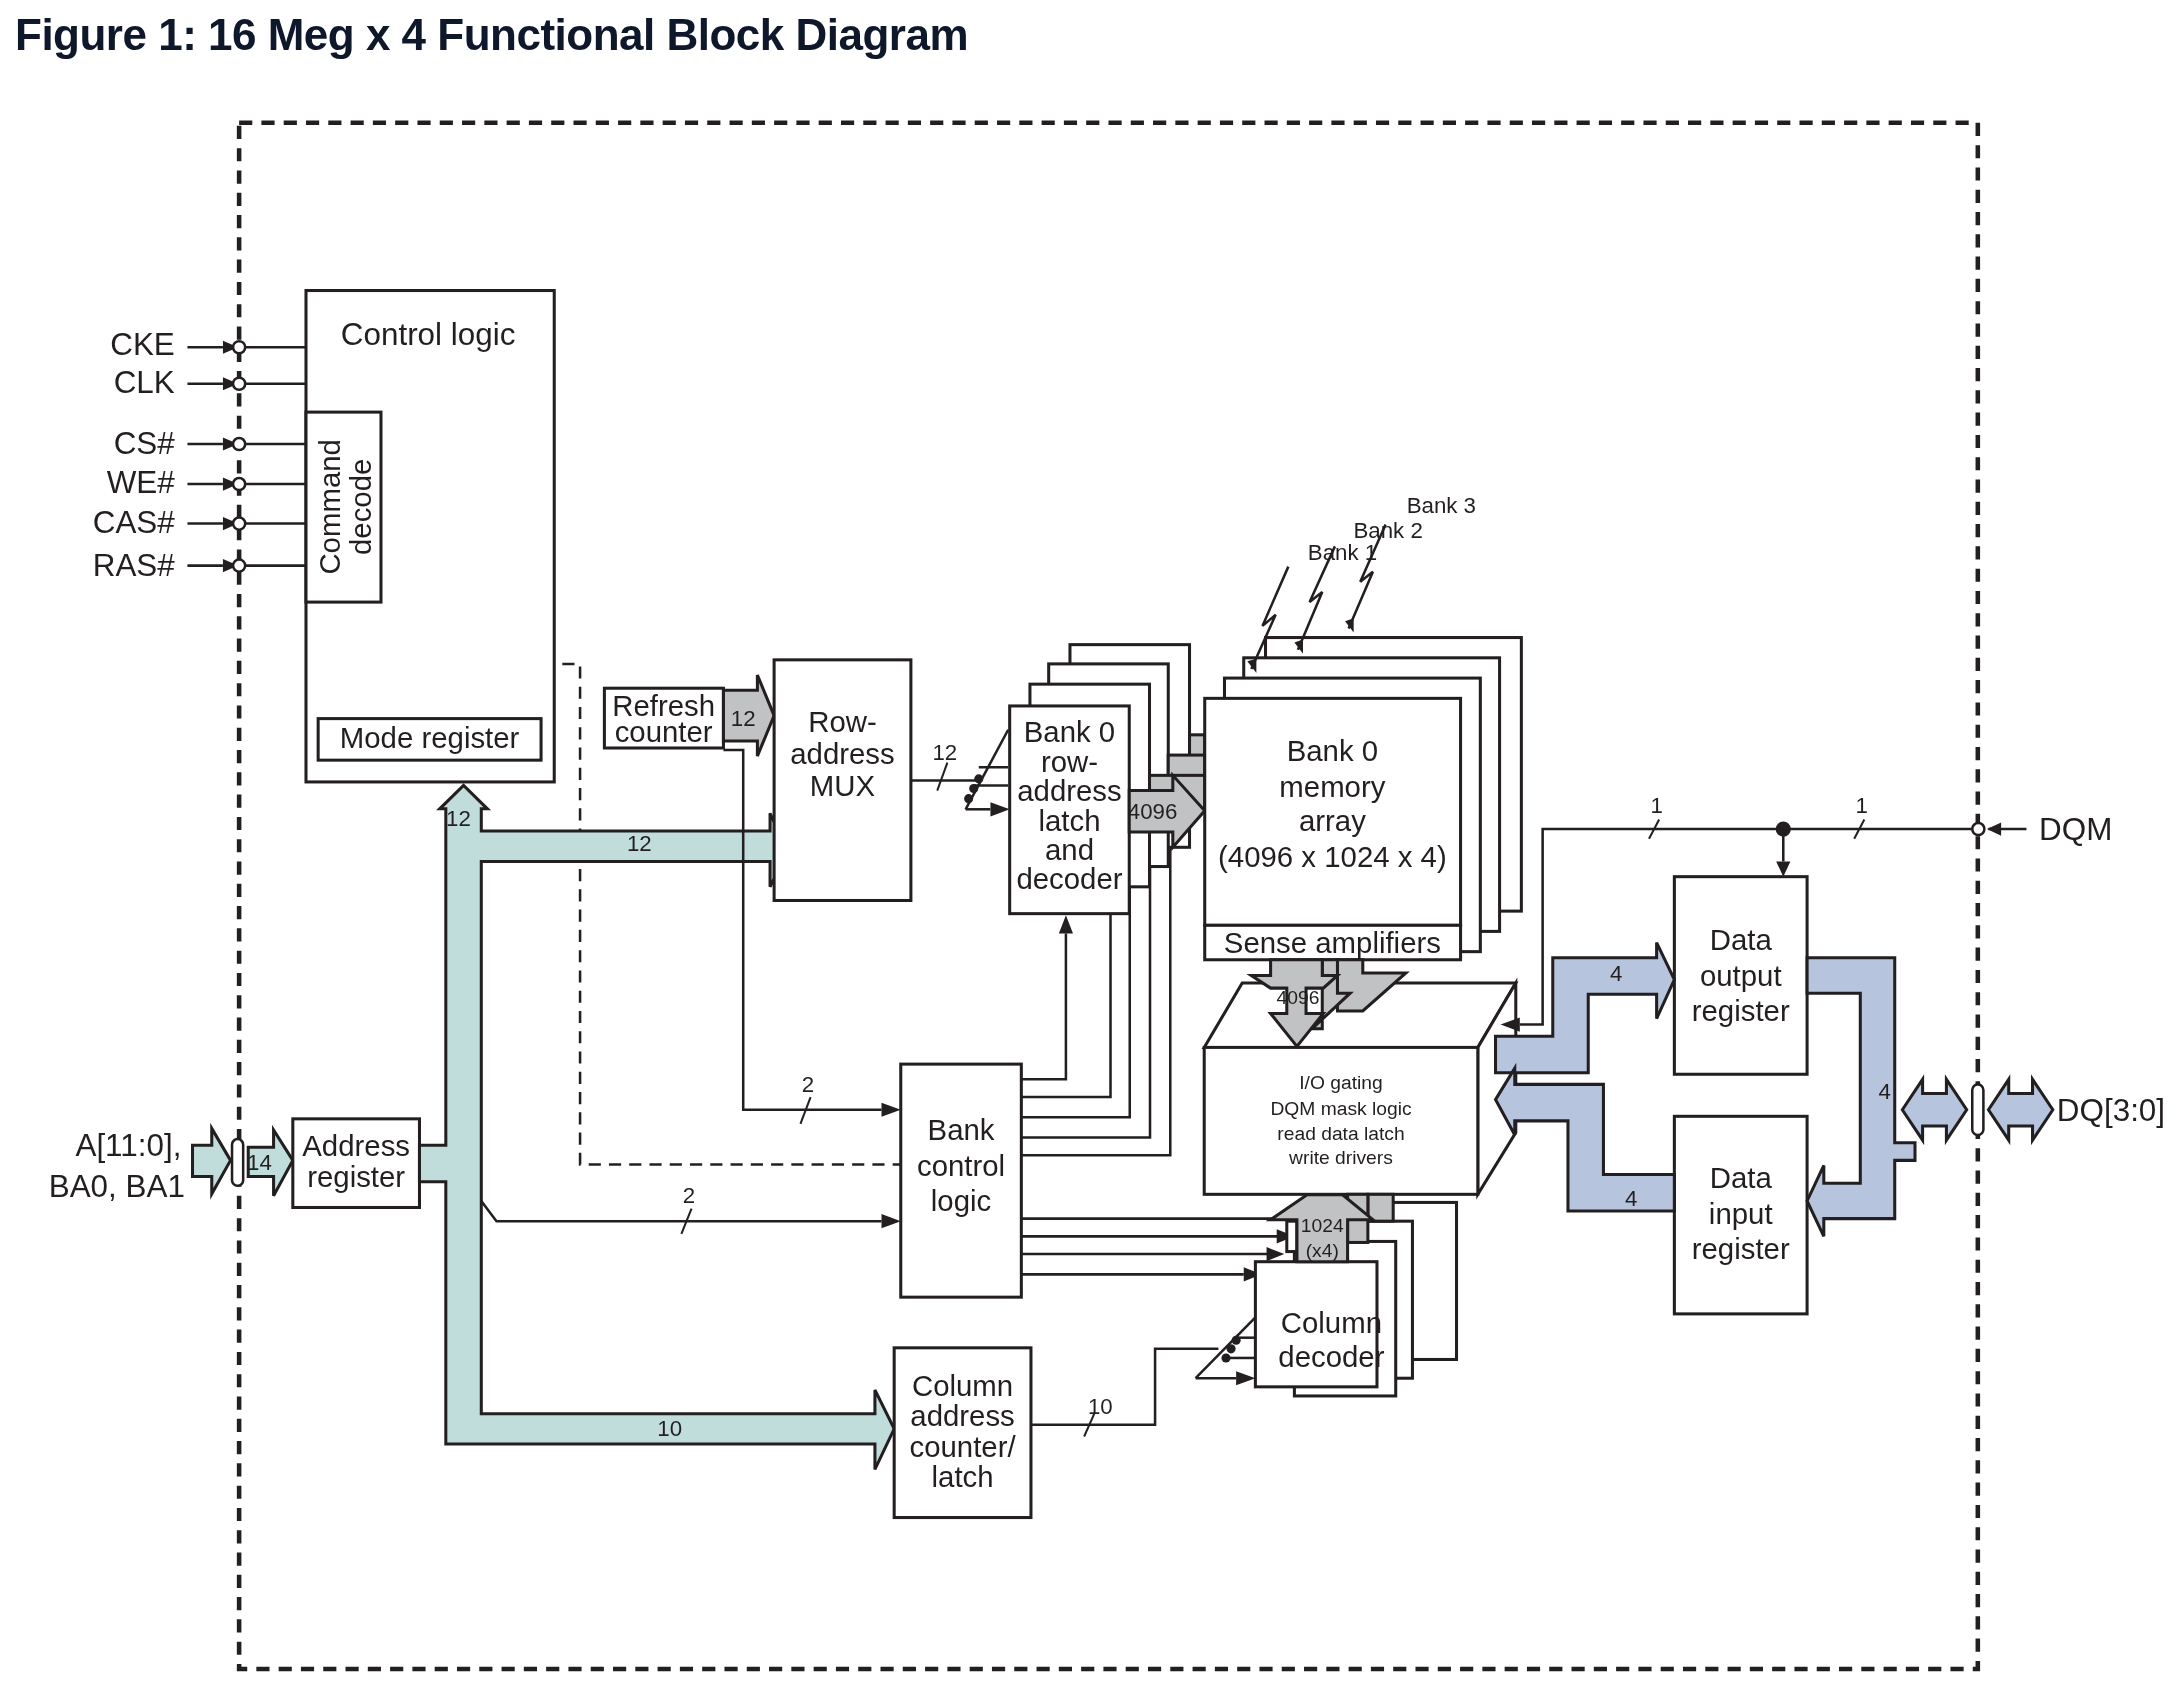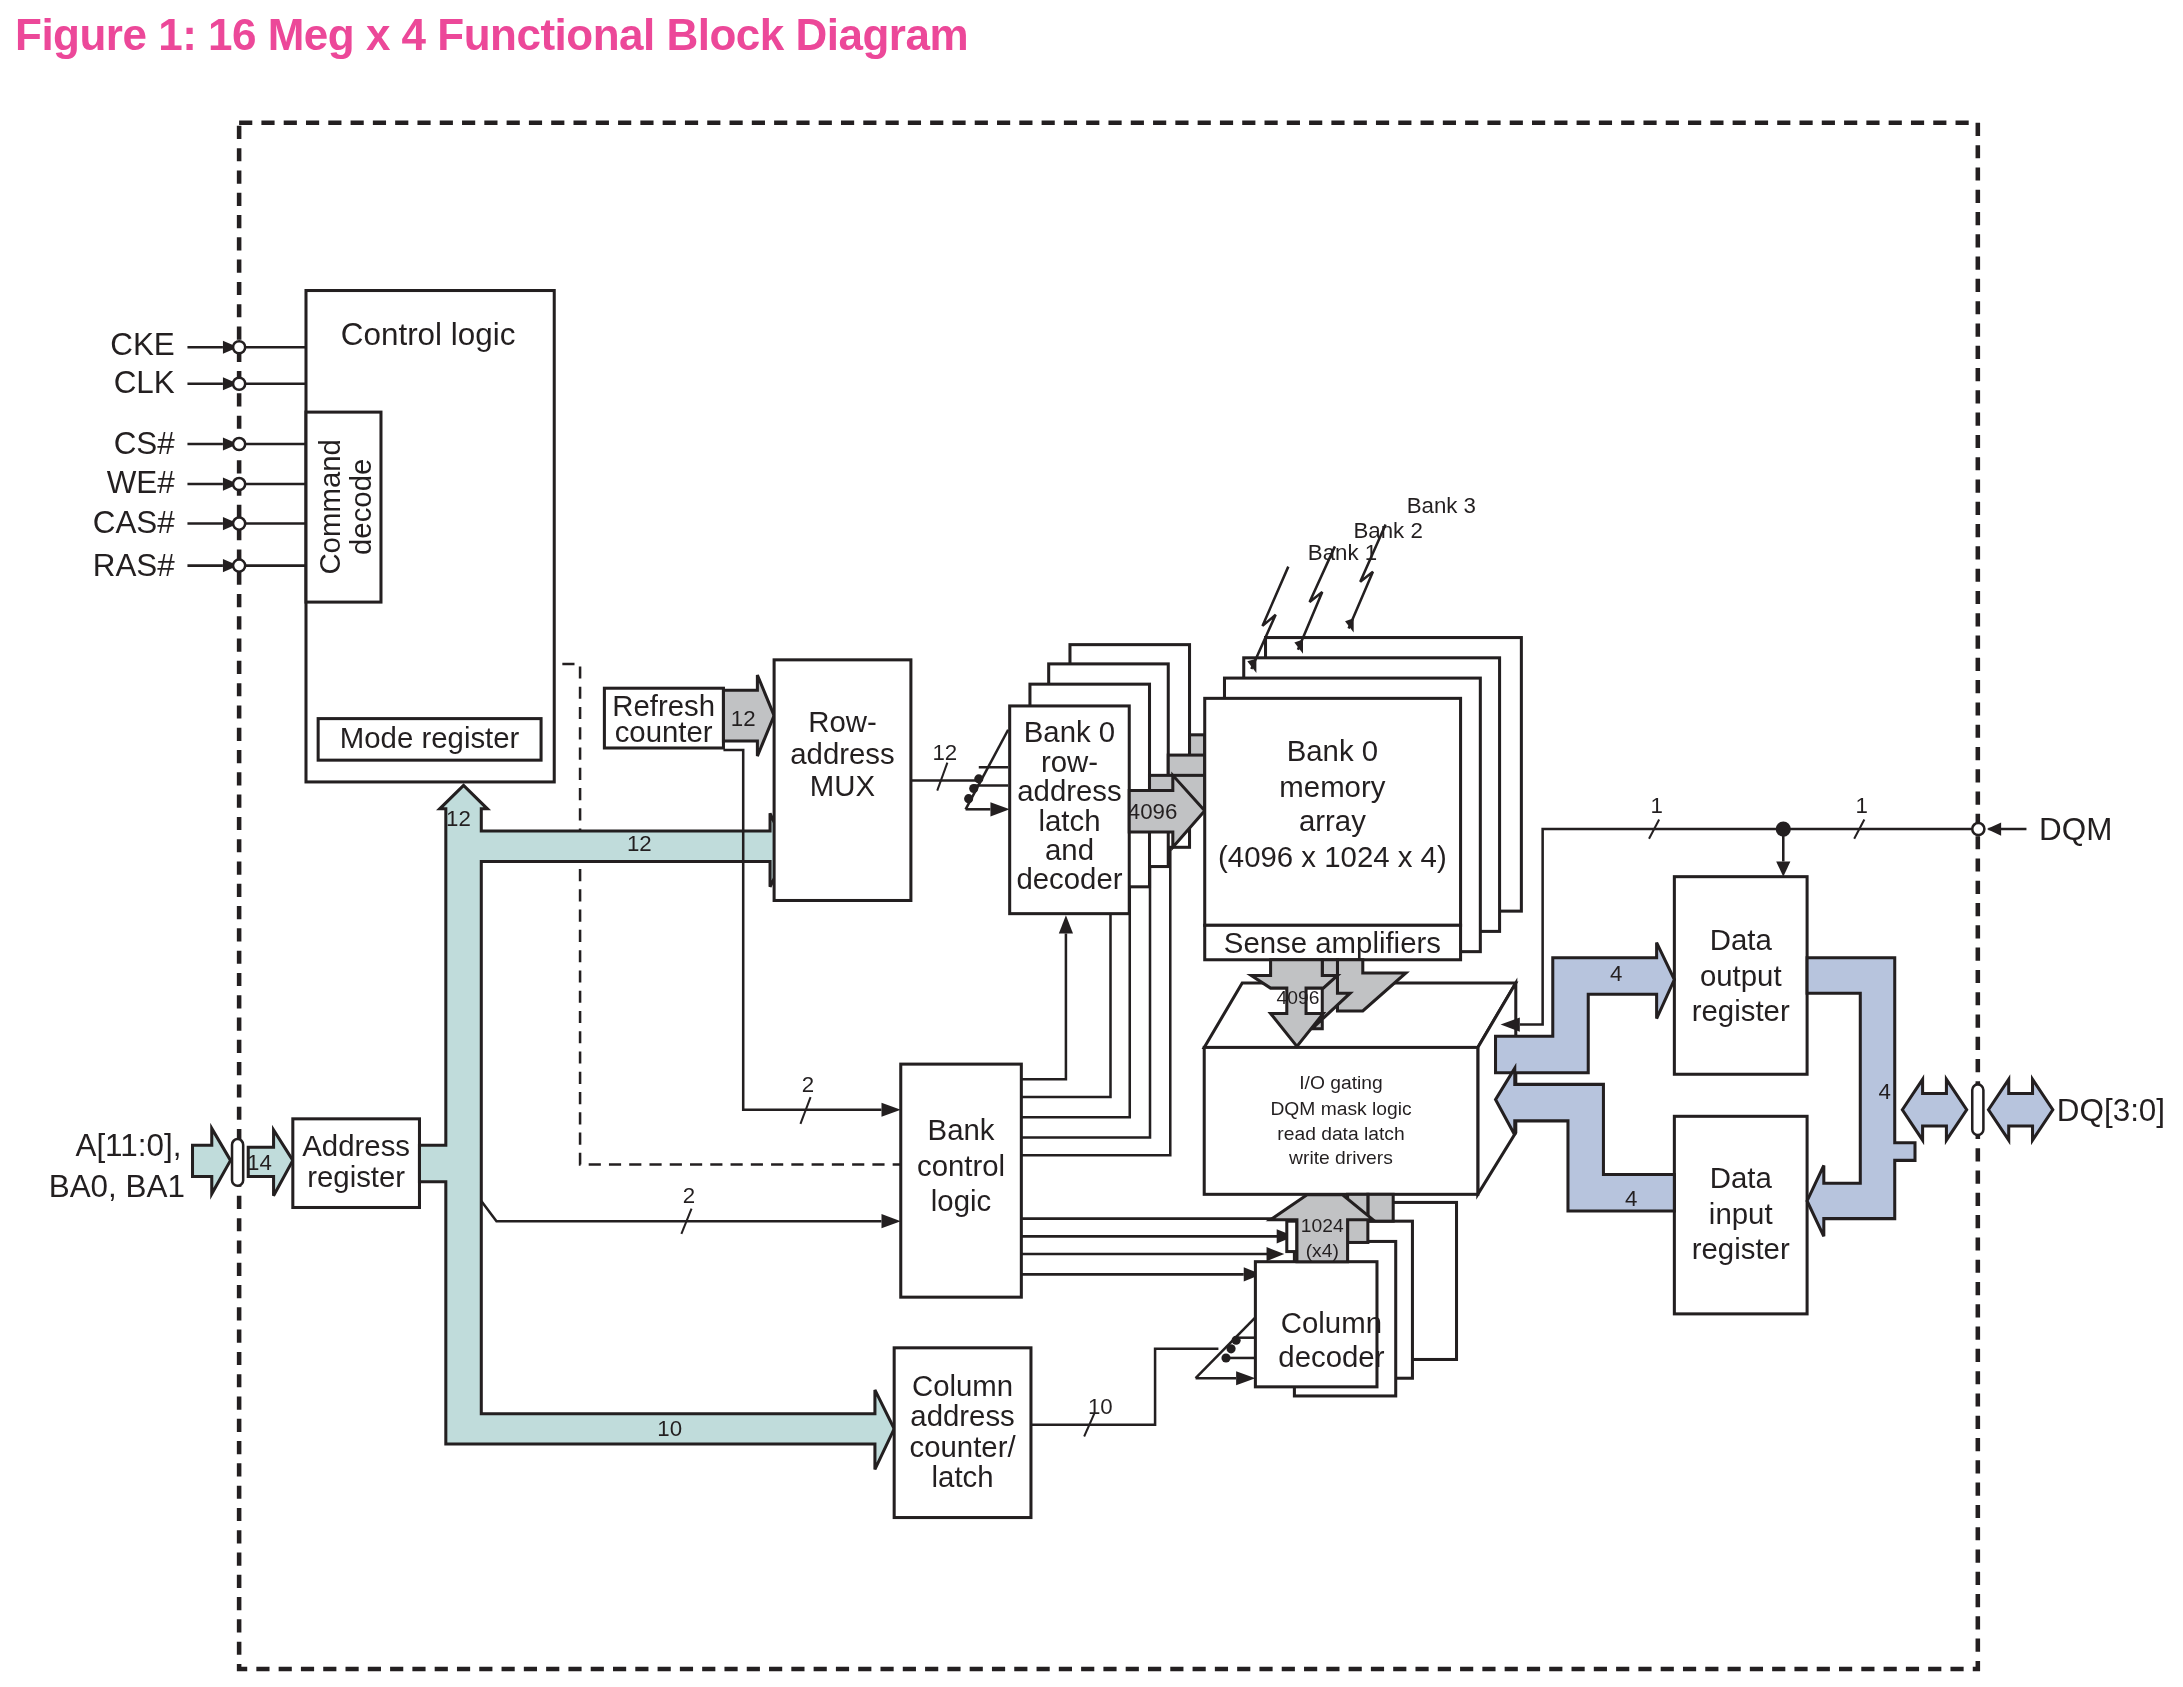--- a/index.html
+++ b/index.html
@@ -1,19 +1,19 @@
 <!DOCTYPE html>
 <html style="font-size:8px"><head>
 <meta charset="utf-8">
 <style>
   html, body { margin: 0; padding: 0; background: #ffffff; }
   body { width: 2183px; height: 1688px; position: relative; overflow: hidden;
          font-family: "DejaVu Sans Condensed", "Liberation Sans", sans-serif; color: #231f20; }
   #figure-title { position: absolute; left: 15px; top: 10px; font-family: "Liberation Sans", sans-serif;
-         font-weight: bold; font-size: 44px; letter-spacing: -0.5px; color: #ec4899; white-space: nowrap; }
+         font-weight: bold; font-size: 44px; letter-spacing: -0.5px; color: #0f172a; white-space: nowrap; }
   svg#diagram { position: absolute; left: 0; top: 0; }
   .box { fill: #ffffff; stroke: #231f20; stroke-width: 6; }
   .wire { fill: none; stroke: #231f20; stroke-width: 5; }
   .thin { fill: none; stroke: #231f20; stroke-width: 4; }
   .dash-border { fill: none; stroke: #231f20; stroke-width: 9; stroke-dasharray: 26 18; }
   .dash-wire { fill: none; stroke: #231f20; stroke-width: 5; stroke-dasharray: 24 16; }
   .teal { fill: #c0dcdb; stroke: #231f20; stroke-width: 6; stroke-linejoin: miter; }
   .blue { fill: #b7c4dd; stroke: #231f20; stroke-width: 6; stroke-linejoin: miter; }
   .gray { fill: #c1c2c4; stroke: #231f20; stroke-width: 6; stroke-linejoin: miter; }
   .ah { fill: #231f20; }

